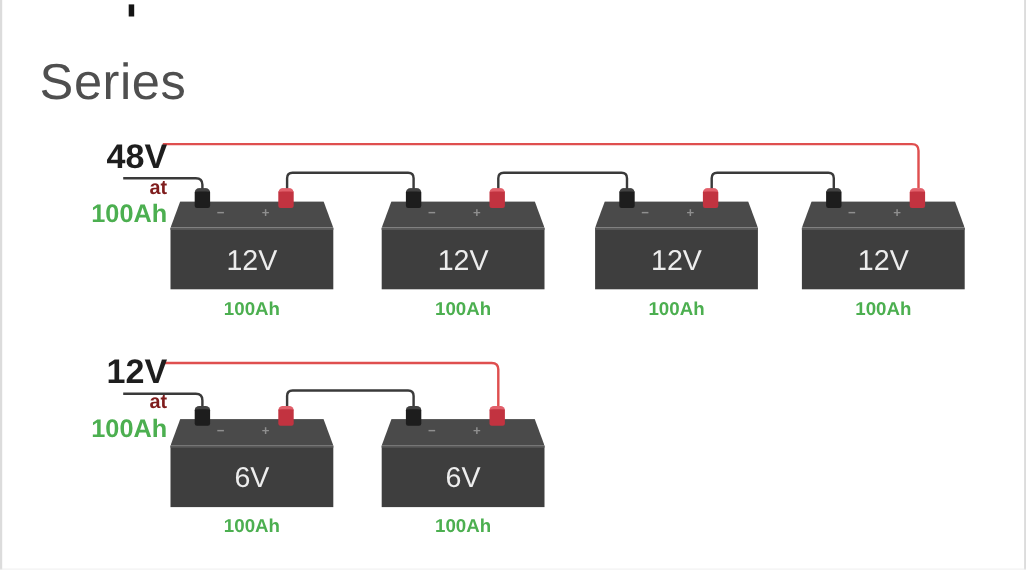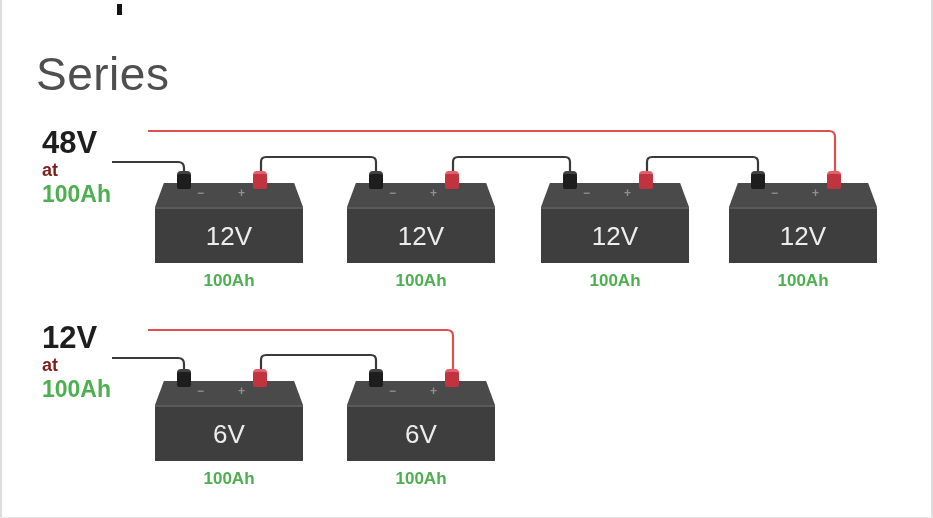--- a/index.html
+++ b/index.html
@@ -17,21 +17,21 @@
     position:absolute;left:36px;top:16px;font-size:46px;font-weight:400;
     color:#4f4f4f;letter-spacing:0.5px;
   }
 
   
   .wires{position:absolute;left:0;top:0;}
   .wire-black{stroke:#3a3a3a;stroke-width:2.2;fill:none;}
   .wire-red{stroke:#df4f4f;stroke-width:2.2;fill:none;}
 
   
-  .out-label{position:absolute;width:110px;text-align:left;line-height:1;}
+  .out-label{position:absolute;width:110px;text-align:right;line-height:1;}
   .out-v{display:block;font-size:31px;font-weight:700;color:#1e1e1e;}
   .out-at{display:block;font-size:18px;font-weight:700;color:#7f1d1d;margin-top:3px;}
   .out-cap{display:block;font-size:23px;font-weight:700;color:#4caf50;margin-top:4px;}
 
   
   .battery{position:absolute;width:148px;height:112px;}
   .bat-top{
     position:absolute;top:0;left:0;width:100%;height:24px;background:#4a4a4a;
     clip-path:polygon(6% 0,94% 0,100% 100%,0 100%);
   }

